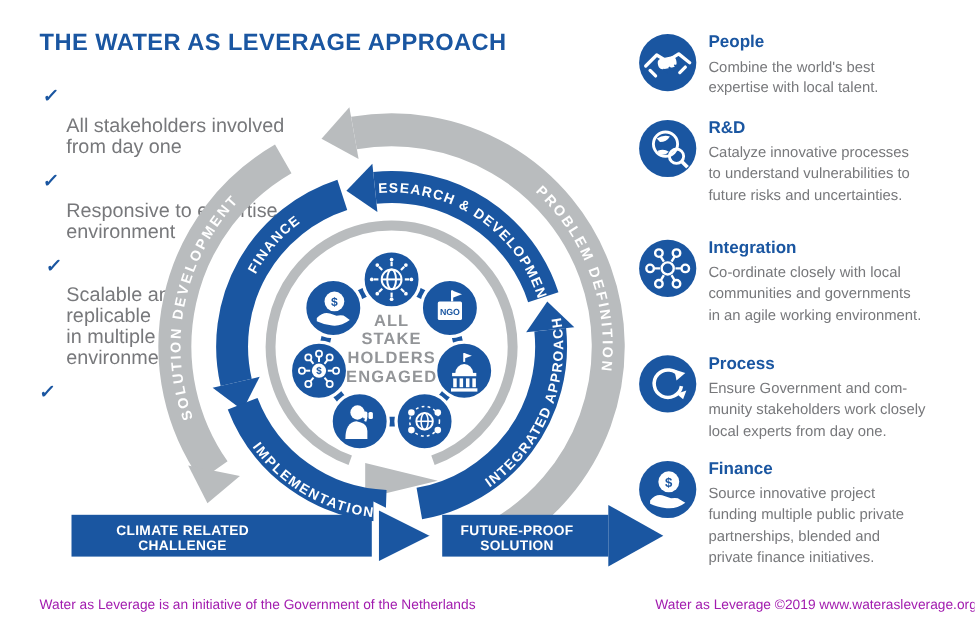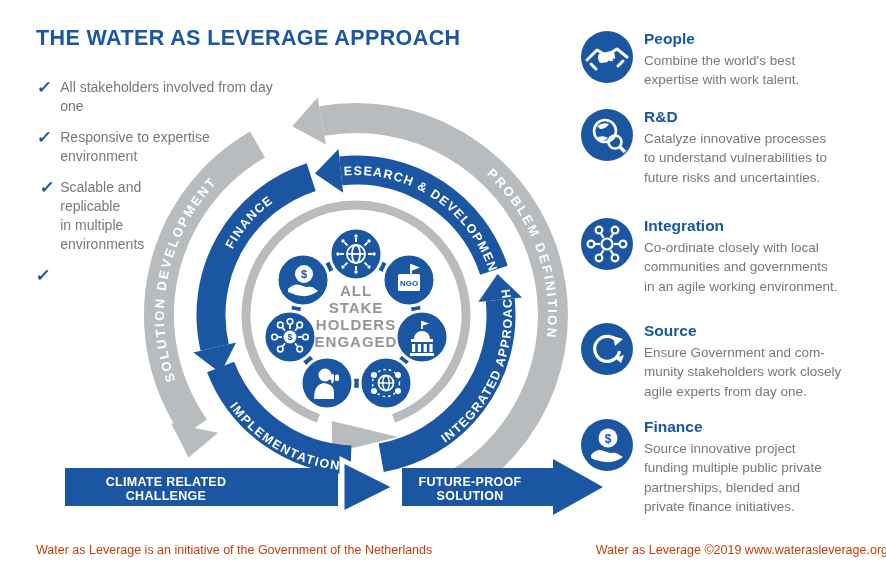--- a/index.html
+++ b/index.html
@@ -5,29 +5,29 @@
   :root{ --blue:#1a56a1; --gray:#b9bcbe; --body:#77787b; }
   html,body{margin:0;padding:0;}
   .page{position:relative;width:886px;height:571px;background:#fff;overflow:hidden;
         font-family:"Liberation Sans",sans-serif;padding-left:24px;}
   .title{position:absolute;left:36px;top:26px;font-size:21.5px;font-weight:bold;
          color:var(--blue);letter-spacing:.4px;}
   .checklist{position:absolute;left:36px;top:78px;width:250px;}
   .chk{display:flex;margin-bottom:12px;}
   .chk .mark{color:var(--blue);font-weight:bold;font-size:17px;line-height:19px;
              margin-right:10px;transform:skewX(-8deg);}
-  .chk .txt{font-size:14px;line-height:19px;color:var(--body);}
+  .chk .txt{font-size:18px;line-height:19px;color:var(--body);margin-top:27px;}
   .lines{white-space:pre-line;}
   svg.diagram{position:absolute;left:0;top:0;}
   svg text{font-family:"Liberation Sans",sans-serif;}
   .sb{position:absolute;left:580px;width:292px;display:flex;align-items:flex-start;}
   .sb .ictxt{margin-left:10px;}
   .sb h2{margin:0;font-size:15.5px;font-weight:bold;color:var(--blue);line-height:17px;}
   .sb p{margin:4px 0 0 0;font-size:13.5px;line-height:19.4px;color:var(--body);}
-  .foot{position:absolute;top:543px;font-size:12.5px;color:#c2410c;}
+  .foot{position:absolute;top:543px;font-size:12.5px;color:#a21caf;}
   .foot.l{left:36px;} .foot.r{right:22px;}
 </style>
 </head>
 <body>
 
 <div class="page">
 
   <div class="title">THE WATER AS LEVERAGE APPROACH</div>
 
   <div class="checklist">
@@ -247,21 +247,21 @@
         <path d="M 20 0 L 10 -8 L 2 -3"></path>
         <path d="M -16 7 L -11 12"></path>
         <path d="M 16 4 L 11 9"></path>
       </g>
       <rect x="-9" y="-5" width="17" height="10" rx="4" fill="#fff" transform="rotate(-12)"></rect>
       <path d="M -4 6 l 4 3 M 1 4 l 4 3 M 6 2 l 4 3" stroke="#1a56a1" stroke-width="1.6" fill="none"></path>
     </svg>
     <div class="ictxt">
       <h2>People</h2>
       <p class="lines">Combine the world's best
-expertise with work talent.</p>
+expertise with local talent.</p>
     </div>
   </section>
 
   <section class="sb" style="top:108px">
     <svg width="54" height="54" viewBox="-27 -27 54 54">
       <circle r="26" fill="#1a56a1"></circle>
       <g stroke="#fff" fill="none" stroke-width="2.6">
         <circle cx="-2" cy="-4" r="11"></circle>
         <path d="M -10 -9 Q -4 -13 2 -11 Q -1 -6 -7 -6 Z" fill="#fff" stroke="none"></path>
         <path d="M -9 2 Q -3 0 1 3 Q -2 7 -8 5 Z" fill="#fff" stroke="none"></path>
@@ -307,24 +307,24 @@
   <section class="sb" style="top:322px">
     <svg width="54" height="54" viewBox="-27 -27 54 54">
       <circle r="26" fill="#1a56a1"></circle>
       <g stroke="#fff" fill="none" stroke-width="3.2">
         <path d="M 11 -6.5 A 12.5 12.5 0 1 0 12.5 2"></path>
       </g>
       <polygon points="6,-13 16,-10 8,-3" fill="#fff"></polygon>
       <polygon points="8,9 17,6 14,14" fill="#fff"></polygon>
     </svg>
     <div class="ictxt">
-      <h2>Source</h2>
+      <h2>Process</h2>
       <p class="lines">Ensure Government and com-
 munity stakeholders work closely
-agile experts from day one.</p>
+local experts from day one.</p>
     </div>
   </section>
 
   <section class="sb" style="top:418px">
     <svg width="54" height="54" viewBox="-27 -27 54 54">
       <circle r="26" fill="#1a56a1"></circle>
       <circle cx="1" cy="-7" r="9.5" fill="#fff"></circle>
       <text x="1" y="-2.5" text-anchor="middle" font-size="12" font-weight="bold" fill="#1a56a1">$</text>
       <path d="M -16 10 Q -10 3 -3 6 L 3 8 Q 9 7 11 9 L 16 12 Q 8 18 -1 17 Q -10 16 -16 13 Z" fill="#fff"></path>
     </svg>

